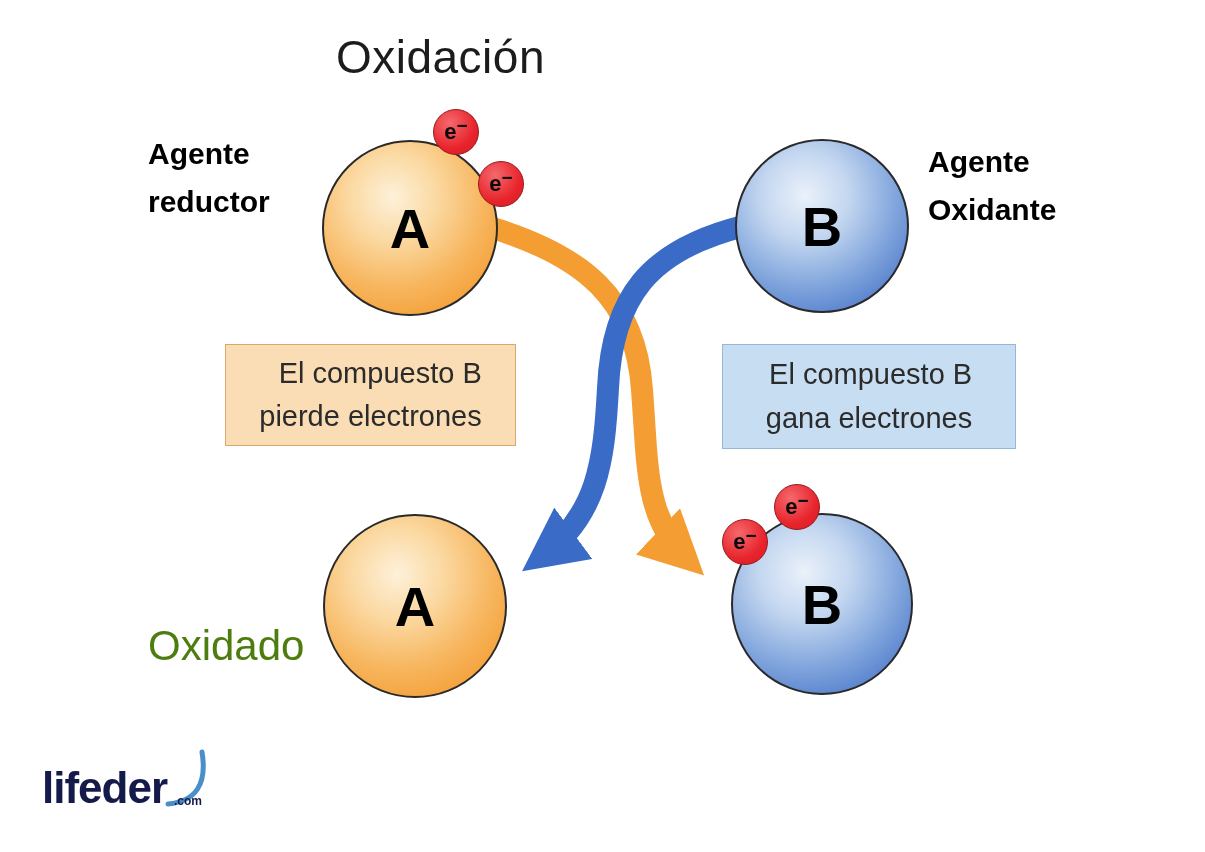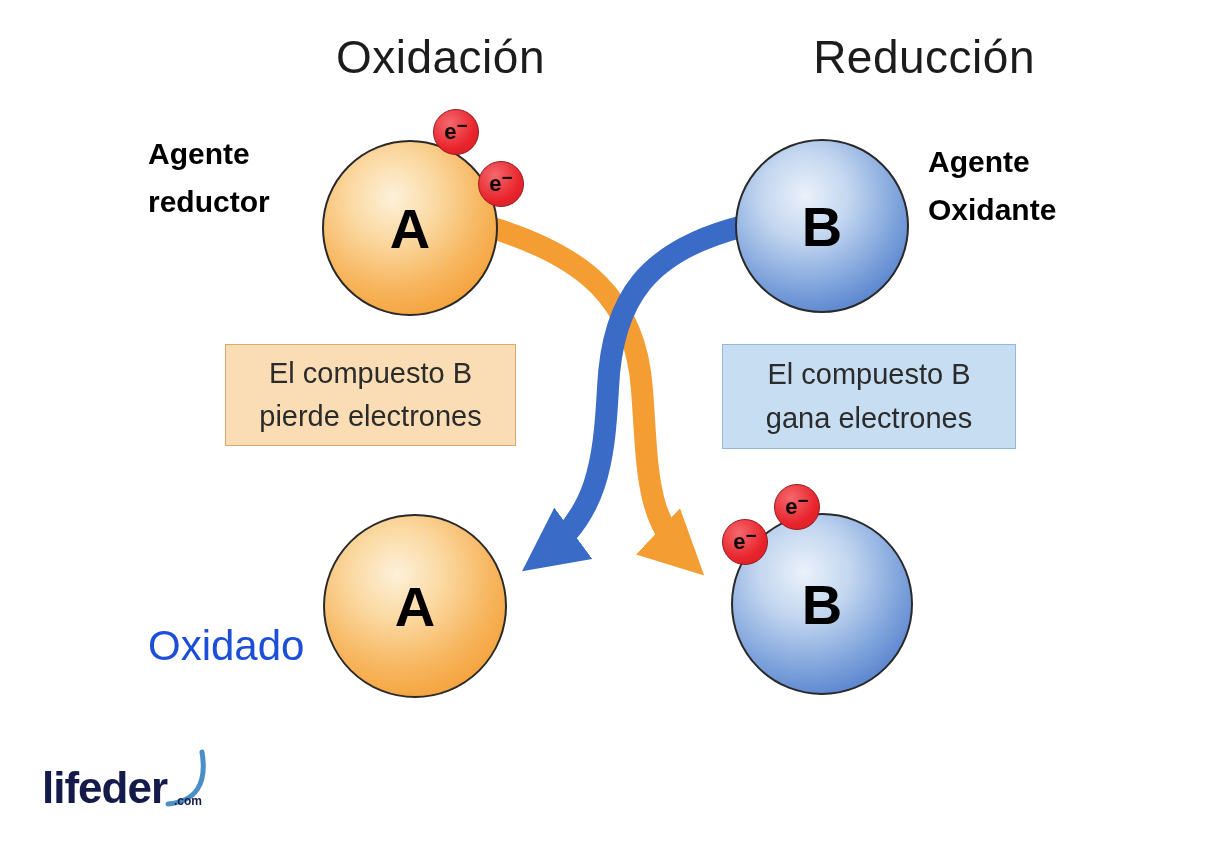--- a/index.html
+++ b/index.html
@@ -66,34 +66,34 @@
   .e-sup  { font-size: 19px; line-height: 1; font-weight: 900; transform: translateY(-7px); }
   .e1 { left: 433px; top: 109px; }
   .e2 { left: 478px; top: 161px; }
   .e3 { left: 722px; top: 519px; }
   .e4 { left: 774px; top: 484px; }
 
   
   .infobox {
     position: absolute; z-index: 2;
     display: flex; align-items: center; justify-content: center;
-    text-align: center; font-size: 29px; color: #2b2b2b; line-height: 1.5;
+    text-align: right; font-size: 29px; color: #2b2b2b; line-height: 1.5;
     white-space: pre-line; box-sizing: border-box;
   }
   .infobox-left {
     left: 225px; top: 344px; width: 291px; height: 102px;
     background: var(--box-left-bg, #FADDB4); border: 1px solid #d8a96e;
   }
   .infobox-right {
     left: 722px; top: 344px; width: 294px; height: 105px;
     background: var(--box-right-bg, #C6DDF2); border: 1px solid #93b8da;
   }
 
   
-  .result { position: absolute; z-index: 2; font-size: 42px; font-weight: 400; color: #1d4ed8; }
+  .result { position: absolute; z-index: 2; font-size: 42px; font-weight: 400; color: #4d7c0f; }
   .result-left  { left: 148px; top: 622px; }
   .result-right { left: 913px; top: 622px; }
 
   
   .logo { position: absolute; z-index: 2; left: 42px; top: 748px; width: 220px; height: 80px; }
   .logo-text {
     position: absolute; left: 0; top: 15px; font-size: 44px; font-weight: 800;
     color: var(--logo-navy, #141A4A); letter-spacing: -1px;
   }
   .logo-swoosh { position: absolute; left: 122px; top: 0px; }
@@ -114,21 +114,20 @@
       </marker>
       <marker id="head-blue" viewBox="0 0 10 10" refX="6.5" refY="5" markerWidth="2.9" markerHeight="2.9" orient="auto">
         <path d="M 0 0 L 10 5 L 0 10 z" class="mh-blue"></path>
       </marker>
     </defs>
     <path class="arrow arrow-orange" d="M 486 226 C 585 255, 636 300, 642 390 C 648 465, 644 518, 688 560" marker-end="url(#head-orange)"></path>
     <path class="arrow arrow-blue" d="M 744 226 C 648 250, 612 298, 608 388 C 604 462, 598 515, 540 558" marker-end="url(#head-blue)"></path>
   </svg>
 
   <h1 class="title title-left">Oxidación</h1>
-  <h1 class="title title-right">Reducción</h1>
 
   <div class="agent agent-left">Agente
 reductor</div>
   <div class="agent agent-right">Agente
 Oxidante</div>
 
   <div class="sphere sphere-orange sphere-a-top">
     <span>A</span>
   </div>
 

